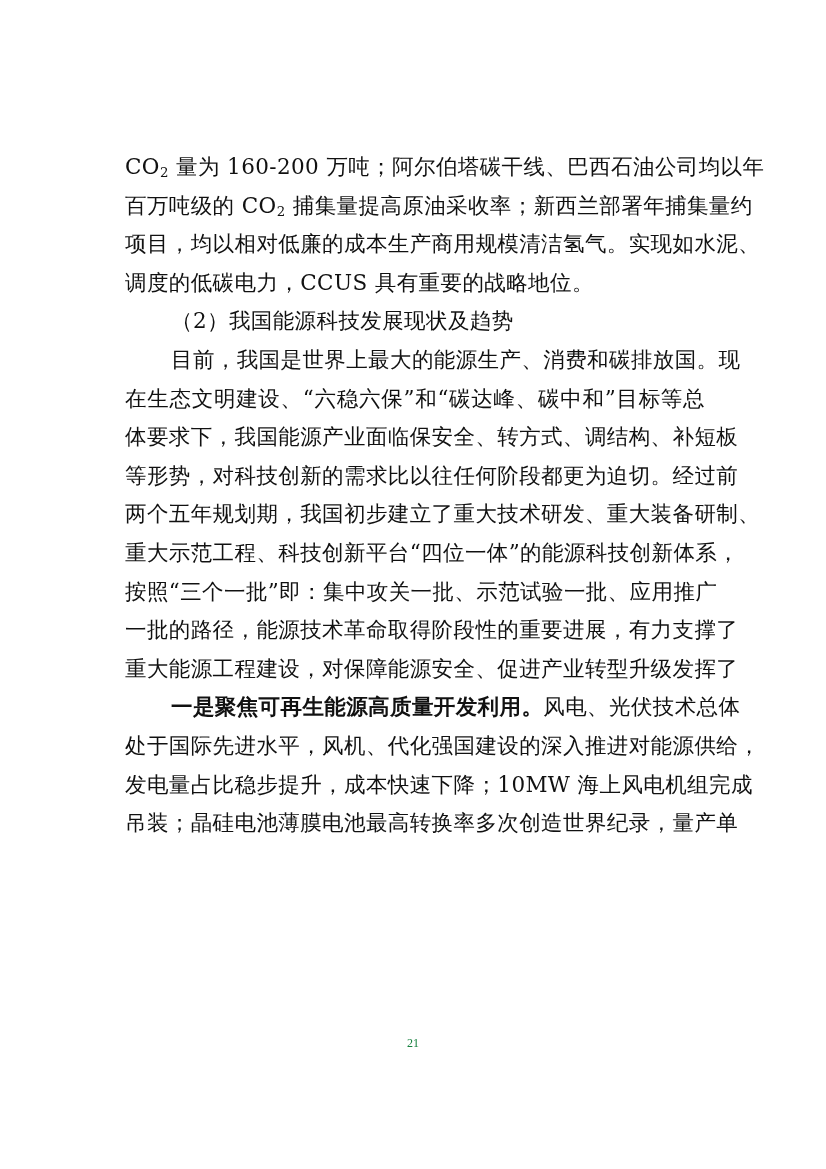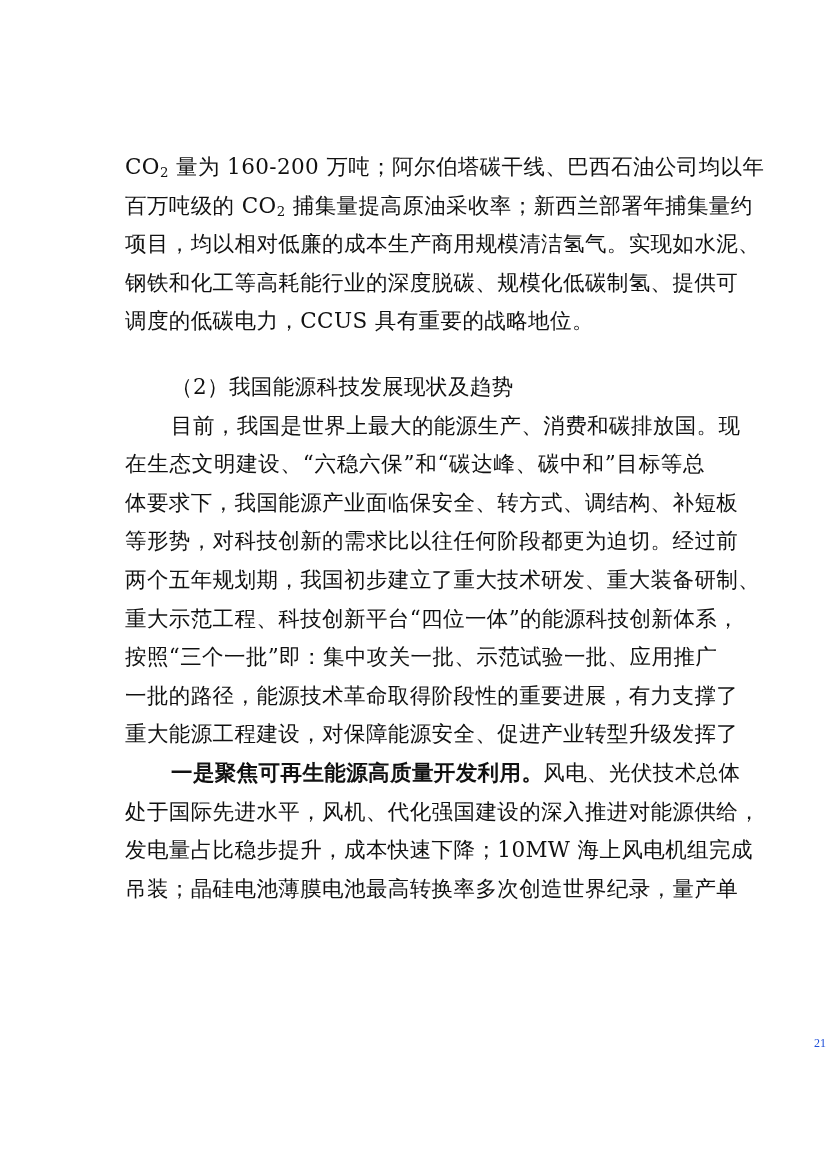--- a/index.html
+++ b/index.html
@@ -40,52 +40,50 @@
     }
     .line.last {
       text-align-last: left;
     }
     .line.indent {
       padding-left: 46px;
     }
     .line.heading {
       padding-left: 46px;
       text-align-last: left;
-      margin-top: 27px;
     }
     .line.bold-lead .lead {
       font-weight: bold;
     }
     .page-number {
       position: absolute;
       left: 0;
       width: 826px;
       top: 1036px;
-      text-align: right;
+      text-align: center;
       font-size: 12px;
       font-family: "Liberation Serif", serif;
-      color: #1d4ed8;
+      color: #15803d;
     }
     sub {
       font-size: 0.62em;
       vertical-align: -0.25em;
       line-height: 0;
     }
   </style>
 </head>
 <body>
 
 <div class="page">
   <div class="body-text">
 
     <div>
       <span class="line"><span>CO</span><sub>2</sub><span> 量为 160-200 万吨；阿尔伯塔碳干线、巴西石油公司均以年</span></span>
       <span class="line"><span>百万吨级的 CO</span><sub>2</sub><span> 捕集量提高原油采收率；新西兰部署年捕集量约</span></span>
       <span class="line">项目，均以相对低廉的成本生产商用规模清洁氢气。实现如水泥、</span>
-      <span class="line">钢铁和化工等高耗能行业的深度脱碳、规模化低碳制氢、提供可</span>
       <span class="line last">调度的低碳电力，CCUS 具有重要的战略地位。</span>
     </div>
 
     <span class="line heading">（2）我国能源科技发展现状及趋势</span>
 
     <div>
       <span class="line indent">目前，我国是世界上最大的能源生产、消费和碳排放国。现</span>
       <span class="line">在生态文明建设、“六稳六保”和“碳达峰、碳中和”目标等总</span>
       <span class="line">体要求下，我国能源产业面临保安全、转方式、调结构、补短板</span>
       <span class="line">等形势，对科技创新的需求比以往任何阶段都更为迫切。经过前</span>

